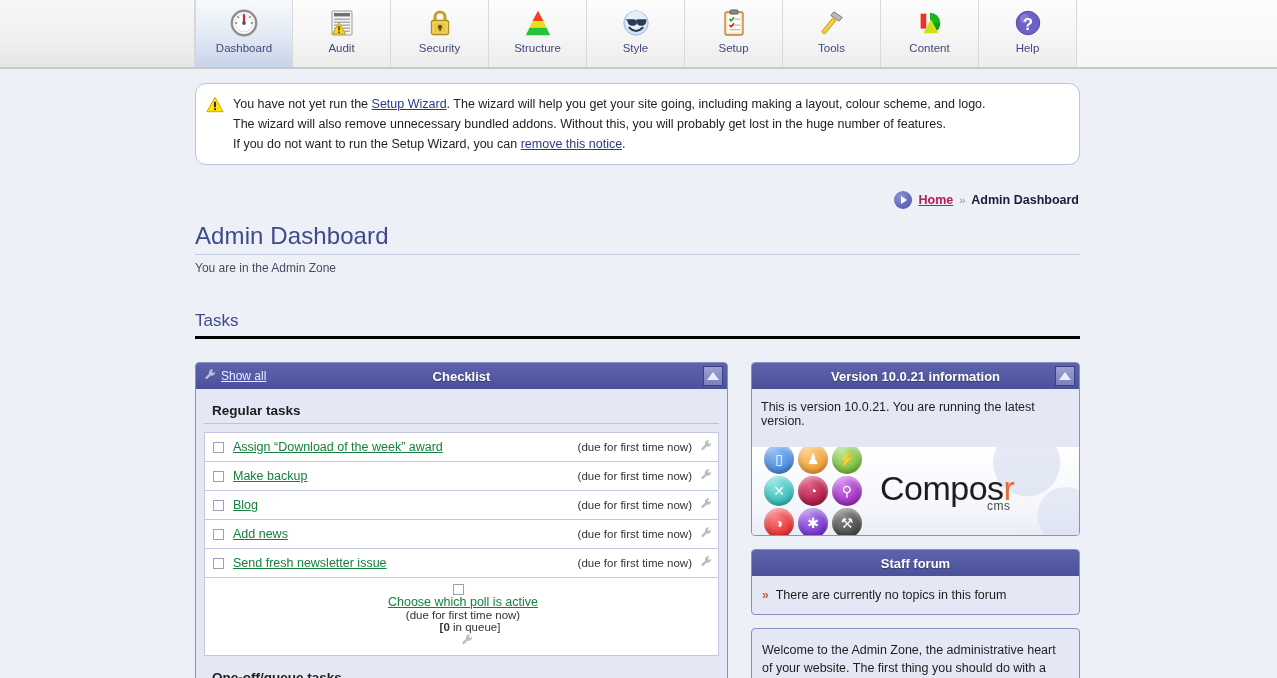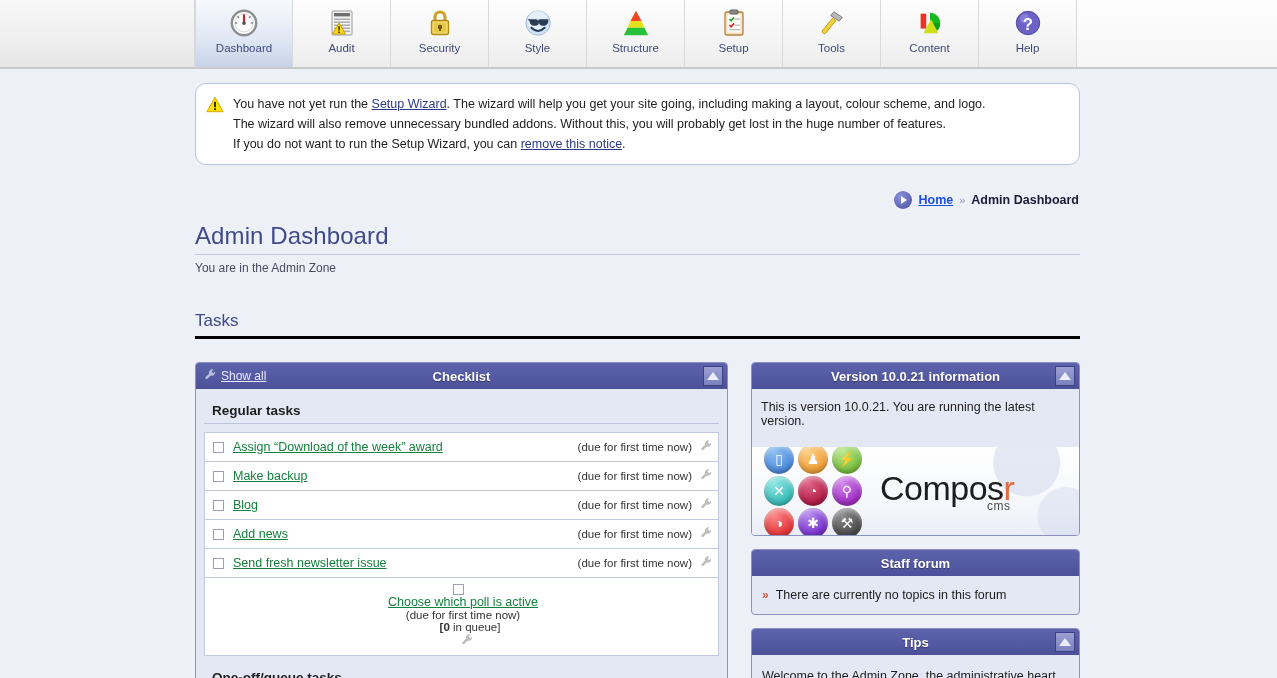--- a/index.html
+++ b/index.html
@@ -95,21 +95,21 @@
     background: radial-gradient(circle at 35% 30%, #8b93d4, #5b63b5 70%, #474f9e);
     display: inline-flex; align-items: center; justify-content: center;
   }
   .crumb-ico::after {
     content: ""; width: 0; height: 0;
     border-left: 6px solid #fff;
     border-top: 4px solid transparent;
     border-bottom: 4px solid transparent;
     margin-left: 2px;
   }
-  .crumb-home { color: #1d4ed8; text-decoration: underline; font-weight: bold; }
+  .crumb-home { color: #be185d; text-decoration: underline; font-weight: bold; }
   .crumb-sep { color: #8d93b5; font-size: 11px; }
   .crumb-cur { color: #1b1b3a; font-weight: bold; }
 
   
   h1.pagetitle {
     font-size: 24px;
     font-weight: normal;
     color: #3f4a8a;
     margin: 13px 0 0 0;
     padding: 0 0 4px 0;
@@ -303,38 +303,38 @@
           <circle cx="13" cy="19" r="2.2" fill="#6b5206"></circle>
           <rect x="12.2" y="19" width="1.7" height="4" fill="#6b5206"></rect>
         </svg>
       </span>
       <span class="lbl">Security</span>
     </div>
 
     <div class="navtab">
       <span class="ico">
         <svg width="30" height="30" viewBox="0 0 32 32">
+          <polygon points="16,3 22,14 10,14" fill="#ef4322"></polygon>
+          <polygon points="10,14 22,14 25,21 7,21" fill="#e8e016"></polygon>
+          <polygon points="7,21 25,21 29,29 3,29" fill="#27c23c"></polygon>
+        </svg>
+      </span>
+      <span class="lbl">Structure</span>
+    </div>
+
+    <div class="navtab">
+      <span class="ico">
+        <svg width="30" height="30" viewBox="0 0 32 32">
           <circle cx="16" cy="16" r="13" fill="#cfe2f5" stroke="#9fb8d4"></circle>
           <circle cx="16" cy="14" r="11" fill="#e3f0fb"></circle>
           <path d="M5 12 h9 a2 2 0 0 1 2 2 a2 2 0 0 1 2 -2 h9 v2 a5 5 0 0 1 -5 5 h-1 a4 4 0 0 1 -4 -4 a4 4 0 0 1 -4 4 h-1 a5 5 0 0 1 -5 -5 z" fill="#2b3a55"></path>
           <path d="M9 21 q7 7 14 0" fill="none" stroke="#2b3a55" stroke-width="2.2" stroke-linecap="round"></path>
         </svg>
       </span>
       <span class="lbl">Style</span>
-    </div>
-
-    <div class="navtab">
-      <span class="ico">
-        <svg width="30" height="30" viewBox="0 0 32 32">
-          <polygon points="16,3 22,14 10,14" fill="#ef4322"></polygon>
-          <polygon points="10,14 22,14 25,21 7,21" fill="#e8e016"></polygon>
-          <polygon points="7,21 25,21 29,29 3,29" fill="#27c23c"></polygon>
-        </svg>
-      </span>
-      <span class="lbl">Structure</span>
     </div>
 
     <div class="navtab">
       <span class="ico">
         <svg width="26" height="30" viewBox="0 0 26 30">
           <rect x="4" y="4" width="18" height="23" rx="2" fill="#f3e2c2" stroke="#b9813c" stroke-width="1.3"></rect>
           <rect x="6.5" y="6.5" width="13" height="18" fill="#fdfcf7"></rect>
           <rect x="9" y="2" width="8" height="4" rx="1" fill="#8a8a8a" stroke="#5f5f5f"></rect>
           <path d="M8.5 11 l1.6 1.8 l3-3.4" fill="none" stroke="#2aa02a" stroke-width="1.6"></path>
           <rect x="13.5" y="10.5" width="5.5" height="1.3" fill="#bdbdbd"></rect>
@@ -547,24 +547,20 @@
           </div>
           <div class="panel-body">
             <div class="sfbody">
               <span class="arrows">»</span>
               <span>There are currently no topics in this forum</span>
             </div>
           </div>
         </div>
 
         <div class="panel sidepanel">
-          <div class="panel-head">
-            <span class="ptitle">Tips</span>
-            <span class="togglebtn"></span>
-          </div>
           <div class="panel-body">
             <div class="tipsbody">Welcome to the Admin Zone, the administrative heart of your website. The first thing you should do with a new Composr</div>
           </div>
         </div>
 
       </div>
     </div>
 
   </div>
 </div>

